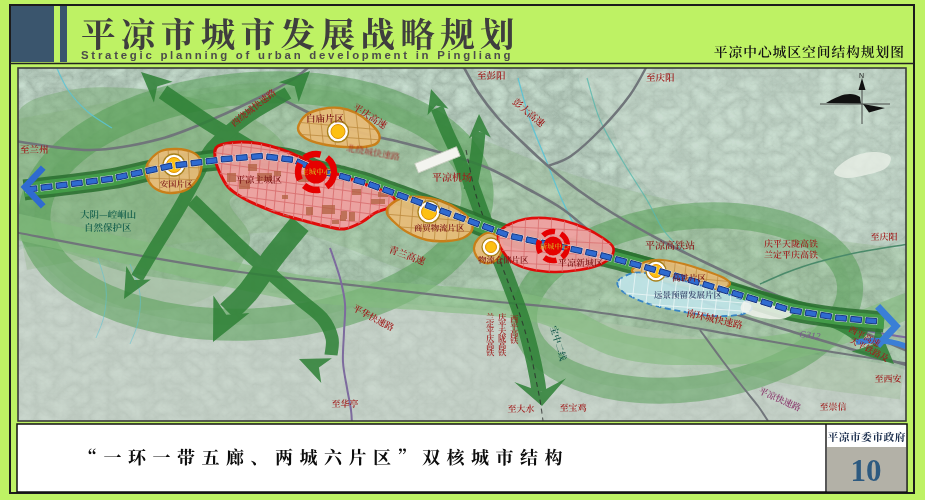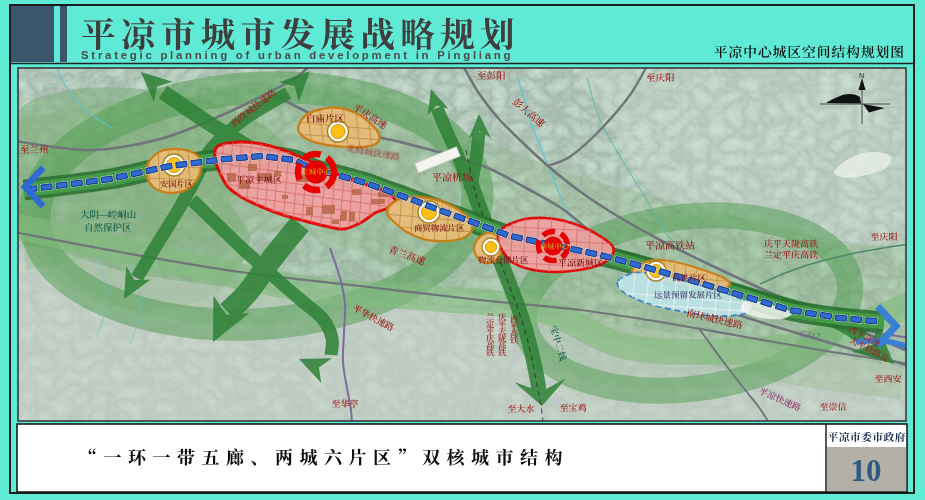--- a/index.html
+++ b/index.html
@@ -1,14 +1,14 @@
 <!DOCTYPE html>
 <html><head><meta charset="utf-8"><style>
 html,body{margin:0;padding:0;background:#fff;}
-.page{position:relative;width:925px;height:500px;background:#5eead4;overflow:hidden;font-family:"Liberation Sans",sans-serif;}
+.page{position:relative;width:925px;height:500px;background:#bef264;overflow:hidden;font-family:"Liberation Sans",sans-serif;}
 </style></head><body>
 <div class="page">
 <svg width="925" height="500" viewBox="0 0 925 500">
 <defs>
 <clipPath id="mapclip">
           <rect x="18" y="68" width="888" height="353"></rect>
         </clipPath>
 <clipPath id="bmclip">
           <path d="M298.0,128.0 C298.2,124.2 302.0,118.2 306.0,115.0 C310.0,111.8 316.3,110.2 322.0,109.0 C327.7,107.8 334.3,107.3 340.0,108.0 C345.7,108.7 351.0,110.5 356.0,113.0 C361.0,115.5 366.2,119.5 370.0,123.0 C373.8,126.5 377.8,130.7 379.0,134.0 C380.2,137.3 379.5,140.8 377.0,143.0 C374.5,145.2 369.5,146.3 364.0,147.0 C358.5,147.7 351.0,147.5 344.0,147.0 C337.0,146.5 328.5,145.5 322.0,144.0 C315.5,142.5 309.0,140.7 305.0,138.0 C301.0,135.3 297.8,131.8 298.0,128.0 Z"></path>
         </clipPath>

